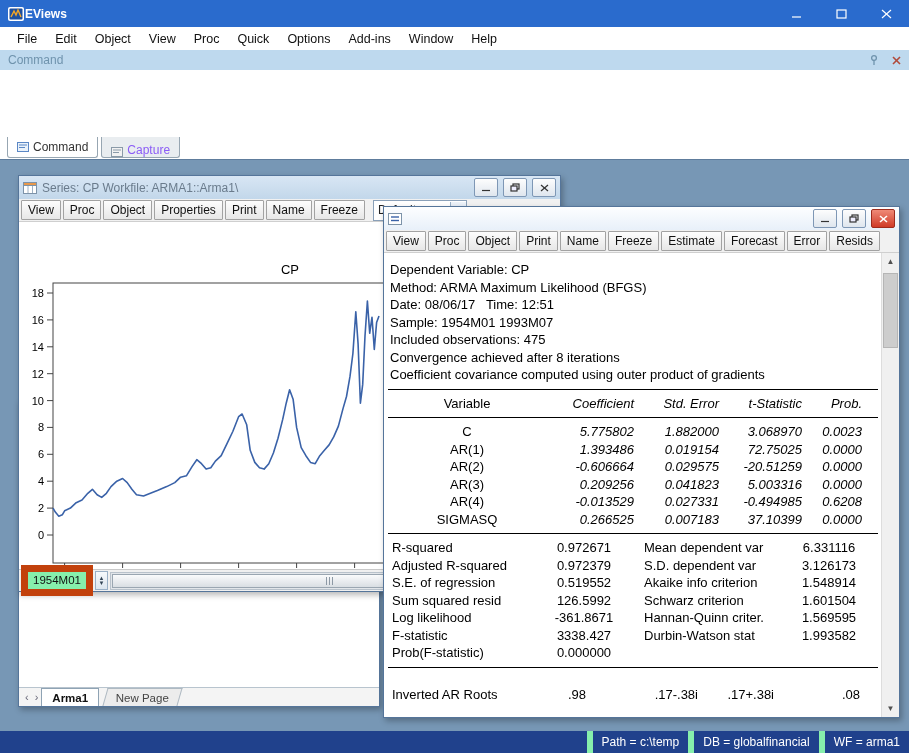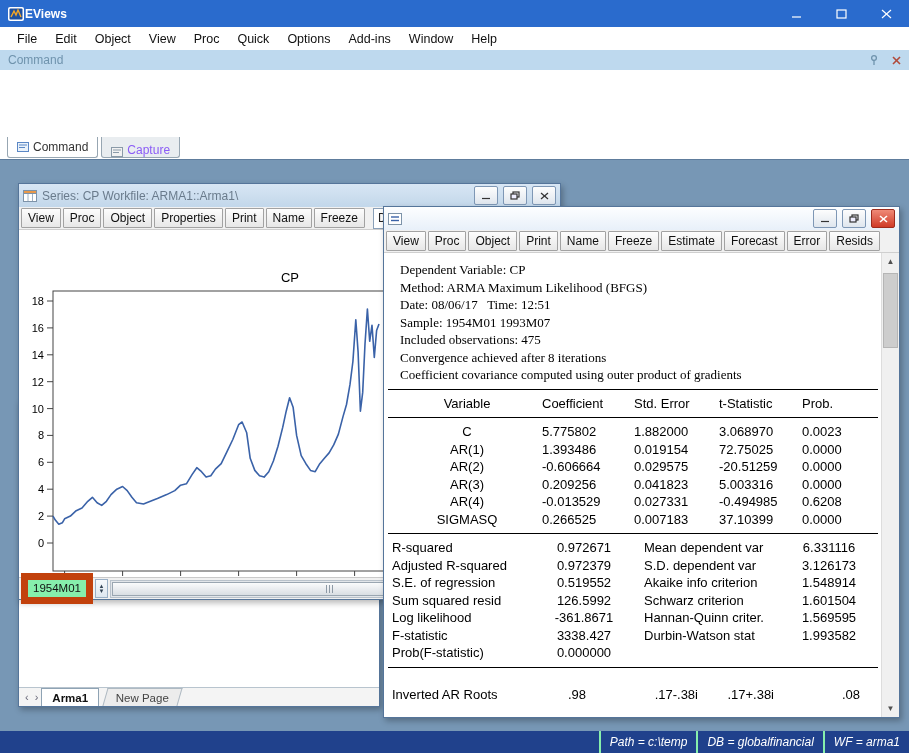--- a/index.html
+++ b/index.html
@@ -44,21 +44,21 @@
         background:linear-gradient(#fdfdfd,#dfe6ee);display:flex;align-items:center;justify-content:center;}
   .wbtn svg{stroke:#333;stroke-width:1.2;fill:none;}
   .wbtn.red{background:linear-gradient(#ef8a77,#cf3a28);border-color:#9d2b1d;}
   .wbtn.red svg{stroke:#fff;stroke-width:1.6;}
   .toolbar{height:22px;background:#f1f1f1;border-bottom:1px solid #cfcfcf;display:flex;align-items:center;
            padding:0 2px;gap:2px;}
   .tbtn{border:1px solid #a2a2a2;background:linear-gradient(#fdfdfd,#e7e7e7);font-size:12px;
         height:18px;display:flex;align-items:center;padding:0 6px;color:#111;border-radius:1px;white-space:nowrap;}
 
   
-  #series-win{left:18px;top:15px;width:541px;height:415px;z-index:2;margin-top:8px;}
+  #series-win{left:18px;top:15px;width:541px;height:415px;z-index:2;}
   #series-win .wtbar{background:linear-gradient(#d8e6f4,#c2d7ea);color:#6a7b8c;}
   .dropdown{width:92px;height:19px;border:1px solid #8aa0b8;background:#fff;display:flex;align-items:center;
             font-size:12px;margin-left:6px;color:#222;}
   .dropdown .dtext{flex:1;padding-left:4px;}
   .dropdown .darrow{width:15px;height:17px;background:linear-gradient(#eef3f9,#cfdcea);border-left:1px solid #9ab0c6;
             display:flex;align-items:center;justify-content:center;font-size:8px;color:#345;}
   #chartwrap{position:absolute;left:0;top:62px;width:539px;height:252px;background:#fff;}
   #chartwrap svg{display:block;font-family:"Liberation Sans",sans-serif;}
   #panbar{position:absolute;left:0;bottom:0;width:539px;height:22px;background:#f0f0f0;border-top:1px solid #c9c9c9;
           display:flex;align-items:center;padding:0 2px;box-sizing:border-box;gap:2px;}
@@ -79,39 +79,39 @@
   .wf-tab.active{background:#fff;border:1px solid #8fa3b4;border-bottom:none;font-weight:bold;color:#111;}
   .wf-tab.plain{background:#ececec;border:1px solid #aeb9c2;border-bottom:none;color:#444;
                 transform:skewX(-16deg);margin-left:6px;}
   .wf-tab.plain .lbl{transform:skewX(16deg);display:block;}
 
   
   #eq-win{left:383px;top:46px;width:515px;height:510px;z-index:3;}
   #eq-win .wtbar{background:linear-gradient(#fdfeff,#e8f0f9);color:#111;}
   #eqcontent{position:absolute;left:0;top:46px;right:17px;bottom:0;background:#fff;overflow:hidden;
              font-size:13px;color:#000;padding-top:8px;}
-  .eqline{line-height:17.5px;padding-left:16px;white-space:pre;font-family:Liberation Serif, serif;}
+  .eqline{line-height:17.5px;padding-left:6px;white-space:pre;}
   .eqhr{border-top:1px solid #000;margin:5px 4px;}
   .crow{display:grid;grid-template-columns:150px 92px 85px 83px 60px;line-height:17.5px;padding-left:8px;}
   .crow > div:first-child{text-align:center;}
-  .crow > div:not(:first-child){text-align:left;}
+  .crow > div:not(:first-child){text-align:right;font-style:italic;}
   .srow{display:grid;grid-template-columns:148px 88px 168px 66px;line-height:17.5px;padding-left:8px;}
   .srow > div:nth-child(2),.srow > div:nth-child(4){text-align:center;}
   .srow > div:nth-child(3){padding-left:16px;}
   .rrow{display:grid;grid-template-columns:150px 44px 112px 76px 86px;line-height:17.5px;padding-left:8px;margin:18px 0;}
   .rrow > div:not(:first-child){text-align:right;}
   #eqscroll{position:absolute;top:46px;right:0;width:17px;bottom:0;background:#f0f0f0;border-left:1px solid #ddd;}
   .sarrow{position:absolute;left:0;width:17px;height:17px;display:flex;align-items:center;justify-content:center;
           font-size:8px;color:#505050;background:#f0f0f0;}
   #sthumb{position:absolute;left:1px;top:20px;width:15px;height:75px;background:#cdcdcd;border:1px solid #b5b5b5;box-sizing:border-box;}
 
   
   #statusbar{left:0;top:731px;width:909px;height:22px;background:#20418c;display:flex;align-items:center;
              justify-content:flex-end;color:#fff;font-size:12px;}
-  .status-seg{border-left:2px solid #86efac;height:22px;display:flex;align-items:center;padding:0 9px;white-space:nowrap;font-style:italic;}
+  .status-seg{border-left:6px solid #86efac;height:22px;display:flex;align-items:center;padding:0 9px;white-space:nowrap;}
 
   svg text{fill:#000;}
 </style>
 </head>
 <body>
 
 <div id="titlebar" class="abs">
   <span id="app-icon">
     <svg width="16" height="14">
         <rect x="0" y="0" width="16" height="14" rx="2" fill="#fff"></rect>

